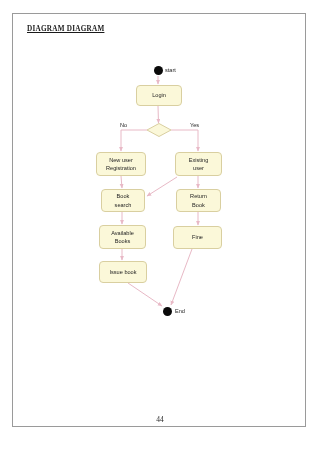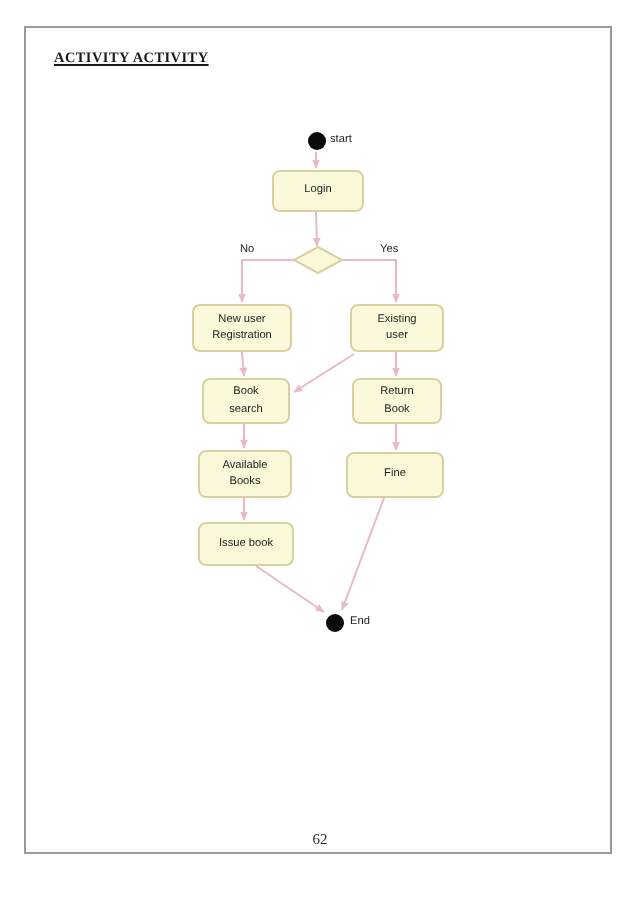--- a/index.html
+++ b/index.html
@@ -87,21 +87,21 @@
     font-size: 5.6px;
     color: #1f1f1f;
     white-space: nowrap;
   }
 </style>
 </head>
 <body>
 
 <div id="page"></div>
 
-<div id="doc-title">ACTIVITY ACTIVITY</div>
+<div id="doc-title">DIAGRAM DIAGRAM</div>
 
 <svg id="canvas" viewBox="0 0 320 453" xmlns="http://www.w3.org/2000/svg">
   <defs>
     <marker id="arrow" markerWidth="5" markerHeight="5" refX="4.2" refY="2" orient="auto" markerUnits="strokeWidth">
       <path d="M0,0 L4.6,2 L0,4 z" fill="#e8b9c6"></path>
     </marker>
   </defs>
 
   <g>
     <line x1="158" y1="76" x2="158" y2="84" stroke="#e8b9c6" stroke-width="1" marker-end="url(#arrow)"></line>
@@ -173,13 +173,13 @@
   <span>Available<br>Books</span>
 </div>
 
 <div class="node" style="left:173px; top:226px; width:49px; height:23px;">Fine</div>
 
 <div class="node" style="left:99px; top:261px; width:48px; height:22px;">Issue book</div>
 
 <div class="terminal" style="left:162.5px; top:306.5px; width:9px; height:9px;"></div>
 <div class="term-label" style="left:175px; top:307.5px;">End</div>
 
-<div id="page-number">62</div>
+<div id="page-number">44</div>
 
 </body></html>

